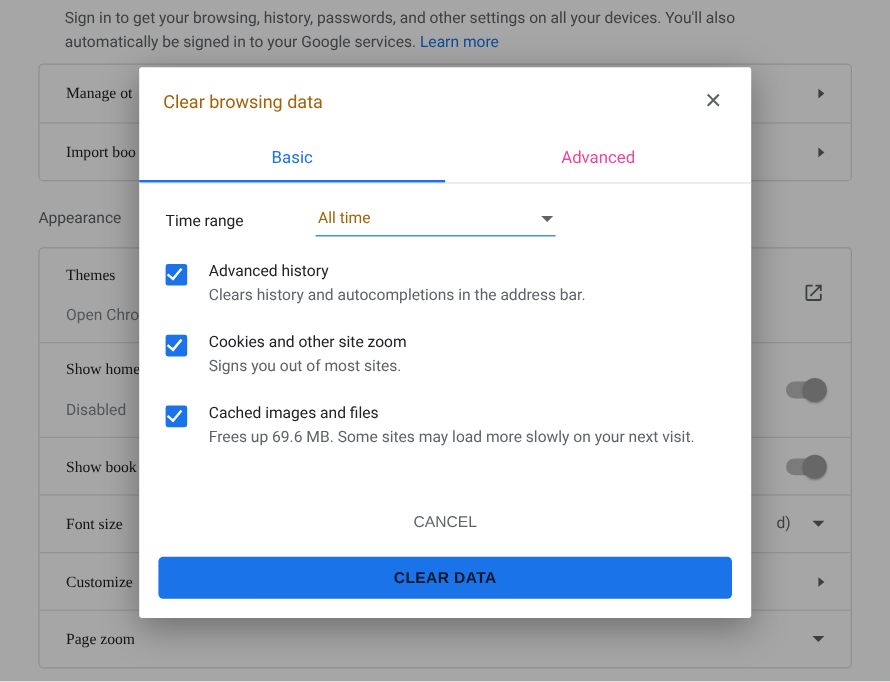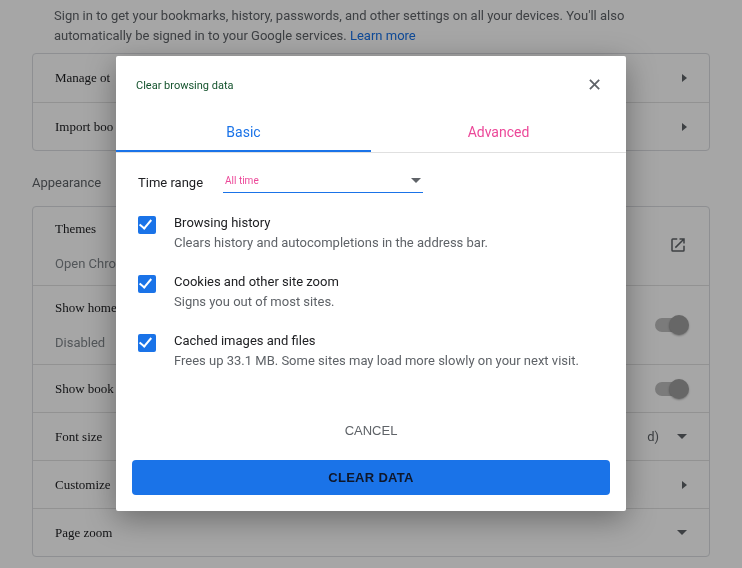--- a/index.html
+++ b/index.html
@@ -86,41 +86,42 @@
       width: 510px;
       margin-top: 56px;
       border-radius: 2px;
       box-shadow: 0 8px 30px rgba(0,0,0,0.35);
       display: flex; flex-direction: column;
     }
     .dialog-header {
       display: flex; justify-content: space-between; align-items: center;
       padding: 16px 20px 0 20px;
     }
-    .dialog-title { font-size: 11px; color: #14532d; }
+    .dialog-title { font-size: 15px; color: #a16207; }
     .close-x { color: #5f6368; font-size: 18px; cursor: pointer; line-height: 1; padding: 4px;}
     .tabs {
       display: flex; margin-top: 14px;
       border-bottom: 1px solid #e0e0e0;
     }
     .tab {
       flex: 1; text-align: center; padding: 12px 0 10px;
       font-size: 14px; color: #ec4899; cursor: pointer;
       border-bottom: 2px solid transparent;
     }
     .tab.active { color: #1a73e8; border-bottom-color: #1a73e8; }
     .dialog-body { padding: 18px 22px 8px; flex: 1; }
     .time-row { display: flex; align-items: center; gap: 20px; margin-bottom: 22px;}
     .time-label { font-size: 13px; color: #202124; }
     .time-select {
       flex: 0 0 200px;
       border: none; border-bottom: 1.5px solid #1a73e8;
       display: flex; justify-content: space-between; align-items: center;
-      padding: 4px 2px 6px; color: #ec4899; font-size: 10px;
+      padding: 4px 2px 6px; color: #a16207; font-size: 13px;
       cursor: pointer;
+      margin-left: 40px;
     }
     .time-select .chevron-down { border-top-color: #5f6368;}
     .opt-row {
       display: flex; align-items: flex-start; gap: 18px; margin-bottom: 22px;
     }
     .cb {
       width: 18px; height: 18px; border-radius: 2px;
       background: #1a73e8; position: relative; flex: none; margin-top: 1px;
     }
     .cb::after {
@@ -145,21 +146,21 @@
       font-size: 13px; font-weight: 600; padding: 10px 18px;
       border-radius: 4px; cursor: pointer; letter-spacing: .3px;
     }
   </style>
 </head>
 <body>
 
 <div class="page-bg">
 
   <div class="section-desc">
-    <span>Sign in to get your bookmarks, history, passwords, and other settings on all your devices. You'll also</span><br>
+    <span>Sign in to get your browsing, history, passwords, and other settings on all your devices. You'll also</span><br>
     <span>automatically be signed in to your Google services.</span>
     <a href="#">Learn more</a>
   </div>
 
   <div class="card">
     <div class="row">
       <span class="row-title">Manage ot</span>
       <span class="chevron-right"></span>
     </div>
     <div class="row">
@@ -230,38 +231,38 @@
         <span class="time-label">Time range</span>
         <div class="time-select">
           <span>All time</span>
           <span class="chevron-down"></span>
         </div>
       </div>
 
       <div class="opt-row">
         <div class="cb"></div>
         <div class="opt-texts">
-          <span class="opt-title">Browsing history</span>
+          <span class="opt-title">Advanced history</span>
           <span class="opt-desc">Clears history and autocompletions in the address bar.</span>
         </div>
       </div>
 
       <div class="opt-row">
         <div class="cb"></div>
         <div class="opt-texts">
           <span class="opt-title">Cookies and other site zoom</span>
           <span class="opt-desc">Signs you out of most sites.</span>
         </div>
       </div>
 
       <div class="opt-row">
         <div class="cb"></div>
         <div class="opt-texts">
           <span class="opt-title">Cached images and files</span>
-          <span class="opt-desc">Frees up 33.1 MB. Some sites may load more slowly on your next visit.</span>
+          <span class="opt-desc">Frees up 69.6 MB. Some sites may load more slowly on your next visit.</span>
         </div>
       </div>
     </div>
     <div class="dialog-actions">
       <button class="btn-flat">CANCEL</button>
       <button class="btn-primary">CLEAR DATA</button>
     </div>
   </div>
 </div>
 

